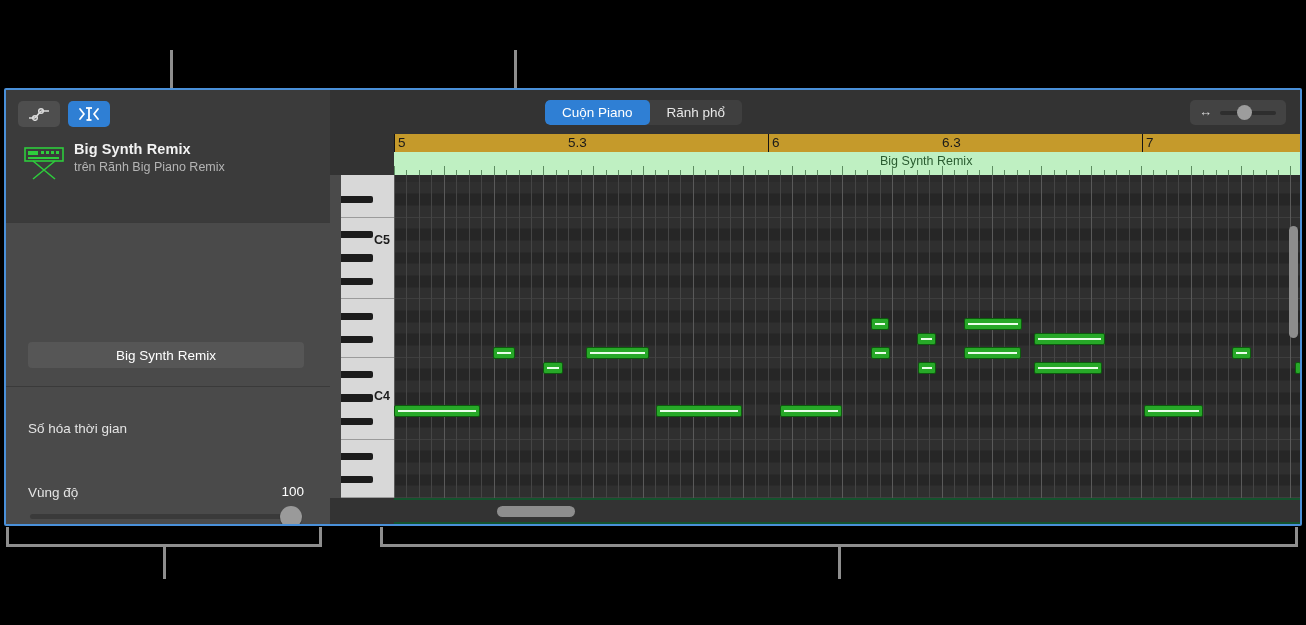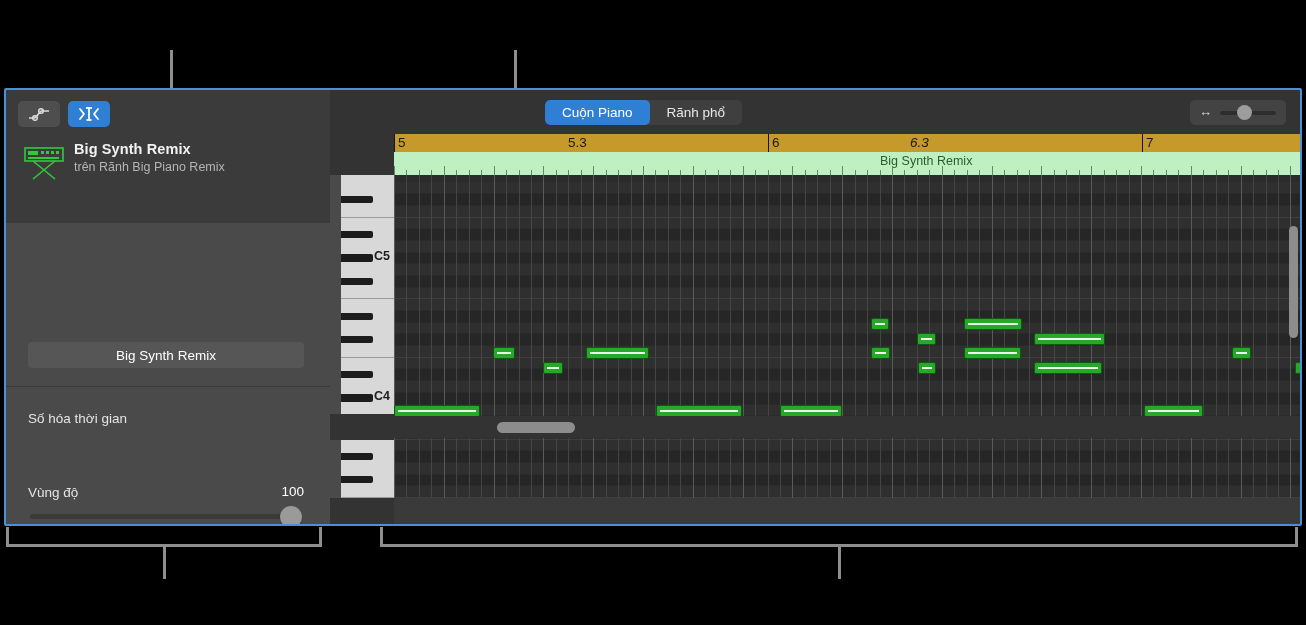--- a/index.html
+++ b/index.html
@@ -53,21 +53,21 @@
   .popup .chev{position:absolute;right:9px;top:3px;font-size:9px;line-height:8px;color:#dcdcdc;}
 
   .slider-track{position:absolute;height:5px;background:#3a3a3a;border-radius:3px;}
   .slider-knob{position:absolute;width:22px;height:22px;border-radius:50%;
                background:#9a9a9a;box-shadow:0 1px 1px rgba(0,0,0,.45);}
 
   .insp-scrollbar{position:absolute;left:327px;top:232px;width:8px;height:282px;}
   .insp-thumb{position:absolute;left:0;top:0;width:8px;height:252px;background:#8d8d8d;border-radius:4px;}
 
   
-  .editor{position:absolute;left:324px;top:0;width:970px;height:350px;background:#6d28d9;}
+  .editor{position:absolute;left:324px;top:0;width:970px;height:434px;background:#14532d;}
   .ed-toolbar{position:absolute;left:0;top:0;width:970px;height:44px;background:#333333;}
   .ed-tabs{position:absolute;left:215px;top:10px;height:25px;background:#3f3f3f;
            border-radius:5px;display:flex;overflow:hidden;}
   .ed-tab{display:flex;align-items:center;justify-content:center;padding:0 17px;
           font-size:13.5px;color:#e8e8e8;height:25px;}
   .ed-tab.on{background:#2f7fd4;color:#fff;border-radius:5px;}
 
   .zoomctl{position:absolute;right:14px;top:10px;width:96px;height:25px;
            background:#434343;border-radius:5px;}
   .zoomctl .ztrack{position:absolute;left:30px;top:11px;width:56px;height:4px;background:#2e2e2e;border-radius:2px;}
@@ -175,21 +175,21 @@
       </div>
 
       <div class="insp-body">
         <div class="divider" style="top:0;"></div>
         <div class="divider" style="top:164px;"></div>
 
       </div>
 
       <div class="namefield">Big Synth Remix</div>
 
-      <div class="f-label" style="left:22px;top:321px;">Số hóa thời gian</div>
+      <div class="f-label" style="left:22px;top:331px;">Số hóa thời gian</div>
 
       <div class="f-label" style="left:22px;top:395px;">Vùng độ</div>
       <div class="f-val" style="right:26px;top:394px;width:60px;">100</div>
       <div class="slider-track" style="left:24px;top:424px;width:272px;"></div>
       <div class="slider-knob" style="left:274px;top:416px;"></div>
 
       <div class="insp-scrollbar">
         <div class="insp-thumb"></div>
       </div>
     </div>
@@ -209,21 +209,21 @@
       </div>
 
       <div class="ruler-pad"></div>
       <div class="rulerwrap" id="ruler">
           <div class="bar-tick" style="left: 0px;"></div>
           <div class="bar-tick" style="left: 374px;"></div>
           <div class="bar-tick" style="left: 748px;"></div>
           <div class="bar-num" style="left: 4px;">5</div>
           <div class="bar-num" style="left: 174px;">5.3</div>
           <div class="bar-num" style="left: 378px;">6</div>
-          <div class="bar-num" style="left: 516px; font-style: italic;">6.3</div>
+          <div class="bar-num" style="left: 548px;">6.3</div>
           <div class="bar-num" style="left: 752px;">7</div>
         </div>
 
       <div class="region-pad"></div>
       <div class="regionwrap" id="regionstrip">
         <div class="reg-name">Big Synth Remix</div>
       <div class="reg-tick" style="left: 0px; height: 9px;"></div>
           <div class="reg-tick" style="left: 12.45px; height: 5px;"></div>
           <div class="reg-tick" style="left: 24.9px; height: 5px;"></div>
           <div class="reg-tick" style="left: 37.35px; height: 5px;"></div>
@@ -309,21 +309,21 @@
           <div class="blackkey" style="top: 137.59px; height: 7.4px;"></div>
           <div class="blackkey" style="top: 102.58px; height: 7.4px;"></div>
           <div class="blackkey" style="top: 79.24px; height: 7.4px;"></div>
           <div class="blackkey" style="top: 55.9px; height: 7.4px;"></div>
           <div class="blackkey" style="top: 20.89px; height: 7.4px;"></div>
           <div class="keyline" style="top: 321.875px;"></div>
           <div class="keyline" style="top: 263.525px;"></div>
           <div class="keyline" style="top: 181.835px;"></div>
           <div class="keyline" style="top: 123.485px;"></div>
           <div class="keyline" style="top: 41.795px;"></div>
-          <div class="keylbl" style="top: 74px;">C5</div>
+          <div class="keylbl" style="top: 58px;">C5</div>
           <div class="keylbl" style="top: 214px;">C4</div>
         </div>
       <div class="keys-pad-b"></div>
 
       <div class="grid" id="notegrid">
         <div class="grid-bottomline"></div>
       <div class="row" style="top: 321.875px; height: 11.67px; background: rgb(47, 47, 47); border-bottom: 1px solid rgb(42, 42, 42);"></div>
           <div class="row" style="top: 310.205px; height: 11.67px; background: rgb(47, 47, 47); border-bottom: 1px solid rgb(62, 62, 62);"></div>
           <div class="row" style="top: 298.535px; height: 11.67px; background: rgb(38, 38, 38); border-bottom: 1px solid rgb(42, 42, 42);"></div>
           <div class="row" style="top: 286.865px; height: 11.67px; background: rgb(47, 47, 47); border-bottom: 1px solid rgb(42, 42, 42);"></div>

